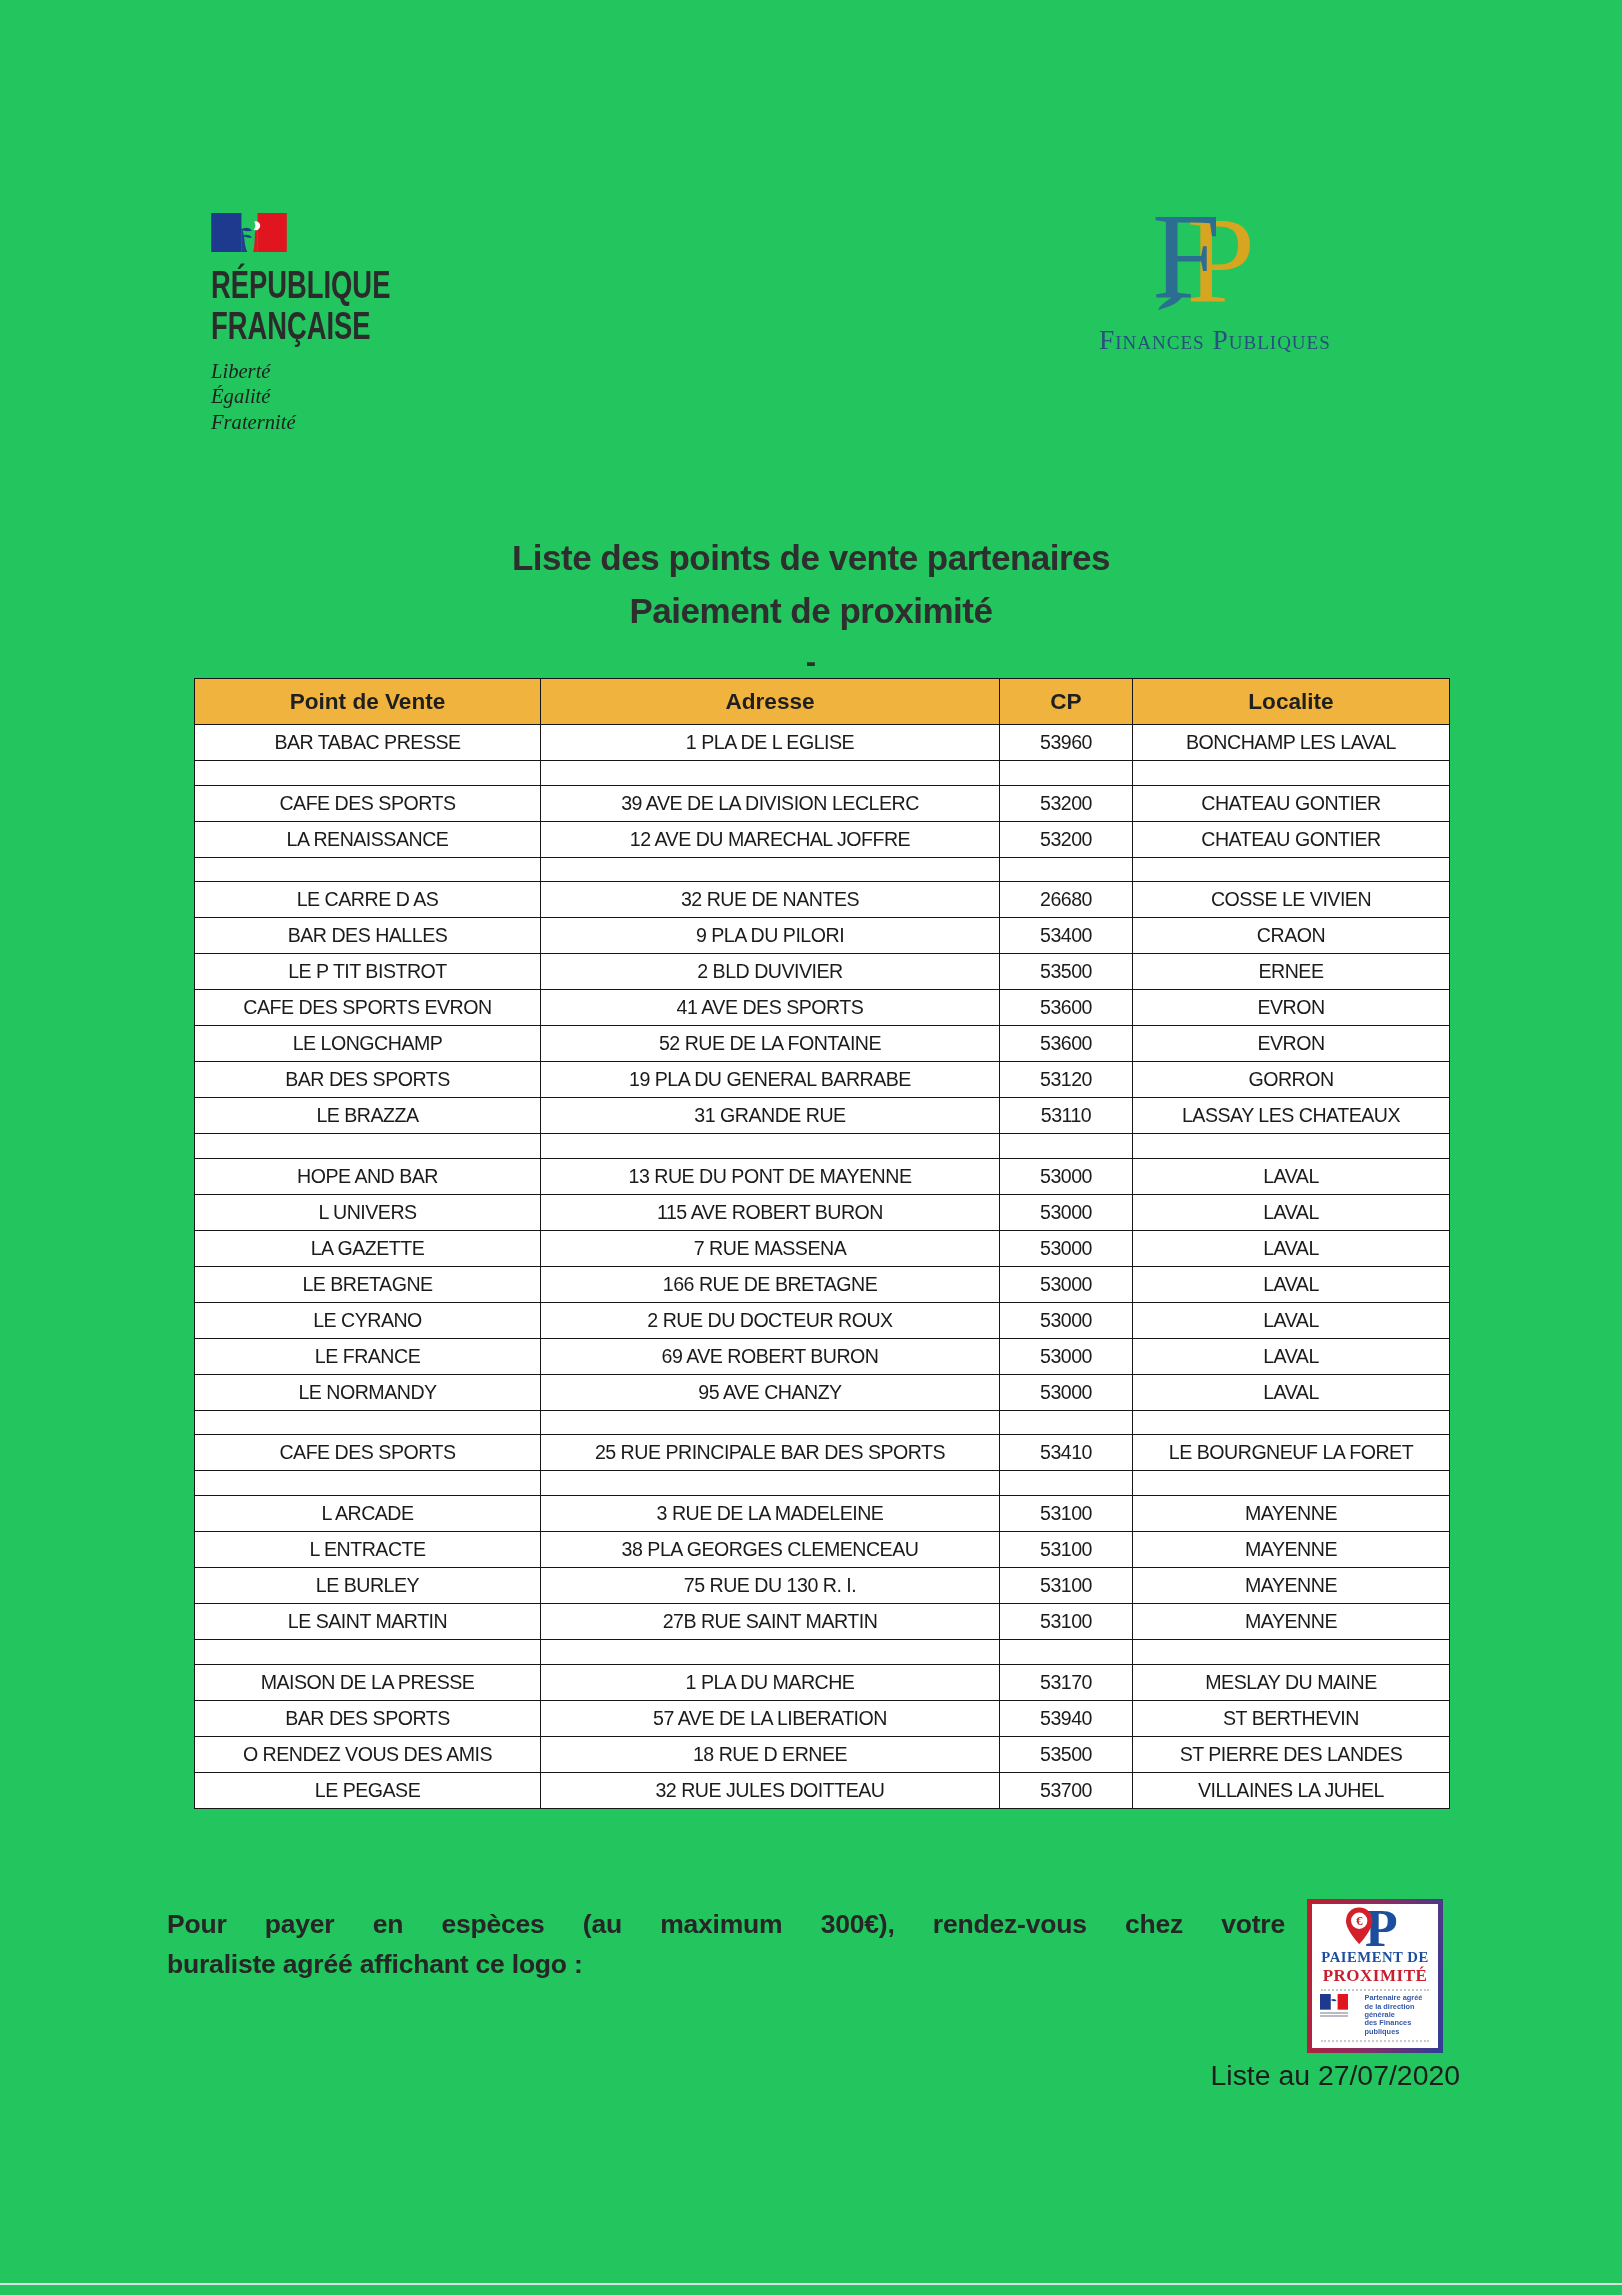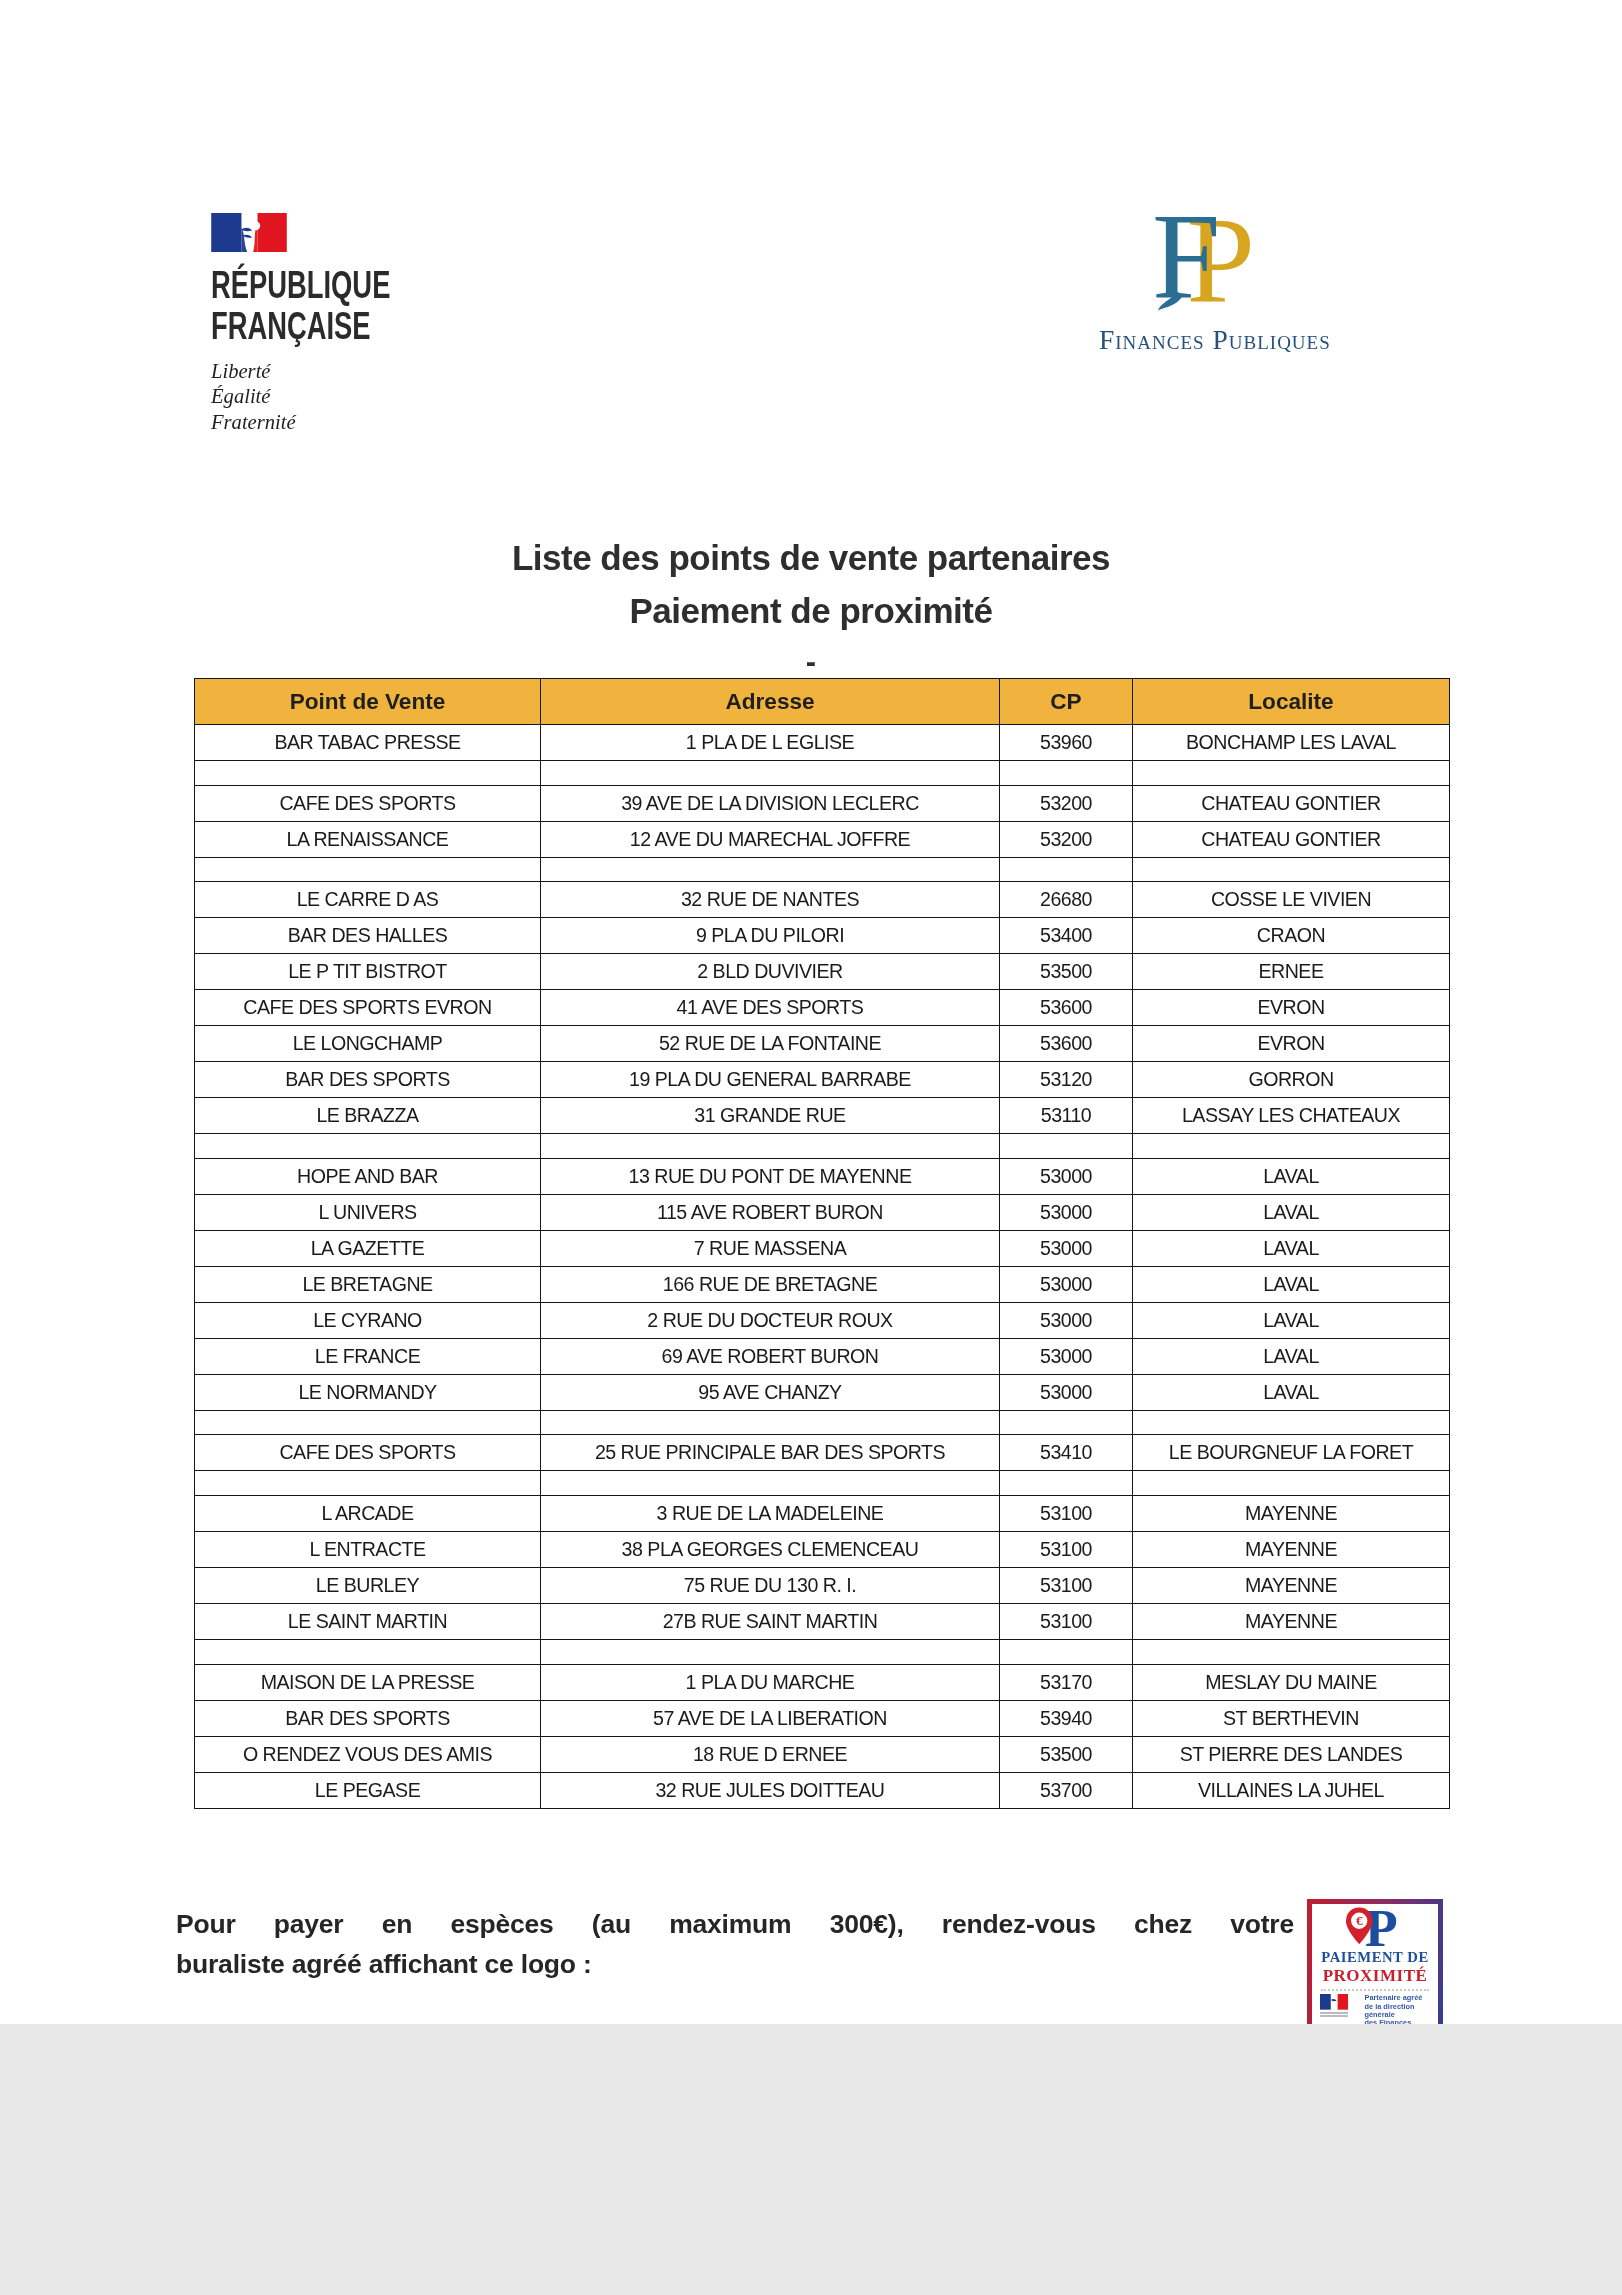--- a/index.html
+++ b/index.html
@@ -1,17 +1,17 @@
 <!DOCTYPE html>
 <html style="font-size:7.8px"><head>
 <meta charset="utf-8">
 <style>
   html,body { margin:0; padding:0; background:#e8e8e8; }
   .page {
-    position:relative; width:1622px; height:2024px; background:#ffffff;
+    position:relative; width:1622px; height:2295px; background:#22c55e;
     font-family:"Liberation Sans", sans-serif; color:#1d1d1d; overflow:hidden;
   }
 
   
   .rf-block { position:absolute; left:211px; top:213px; }
   .rf-flag { display:block; }
   .rf-name { margin-top:12.8px; font-weight:bold; font-size:38px; line-height:41px;
              color:#2b2b2b; letter-spacing:0px; transform:scaleX(0.72); transform-origin:left top; white-space:nowrap; }
   .rf-motto { margin-top:12px; font-family:"Liberation Serif", serif; font-style:italic;
               font-size:20.6px; line-height:25.5px; color:#1f1f1f; }
@@ -30,21 +30,21 @@
   
   .points-table { position:absolute; left:194px; top:678px; width:1255px;
                   border-collapse:collapse; table-layout:fixed; }
   .points-table th, .points-table td { border:1.5px solid #161616; text-align:center; vertical-align:middle;
                   overflow:hidden; white-space:nowrap; }
   .points-table th { height:43px; background:#F0B43E; font-size:22.6px; font-weight:bold; color:#1f1f1f; }
   .points-table td { height:33px; font-size:19.6px; letter-spacing:-0.5px; color:#1b1b1b; background:#fff; }
   .points-table tr.empty td { height:21.6px; }
 
   
-  .footer-note { position:absolute; left:176px; top:1909px; width:1118px;
+  .footer-note { position:absolute; left:167px; top:1909px; width:1118px;
                  font-size:26.5px; font-weight:bold; color:#262626; letter-spacing:-0.2px; }
   .footer-note .line1 { text-align:justify; text-align-last:justify; }
   .footer-note .line2 { margin-top:8.8px; text-align:left; }
 
   
   .pp-logo { position:absolute; left:1307px; top:1899px; width:136px; height:154px;
              background:linear-gradient(100deg,#c01e2e 0%,#8c2c62 48%,#2f3e97 100%);
              box-sizing:border-box; padding:5.4px; }
   .pp-inner { background:#fff; width:100%; height:100%; box-sizing:border-box;
               display:flex; flex-direction:column; align-items:center; padding:2px 2.9px; }

